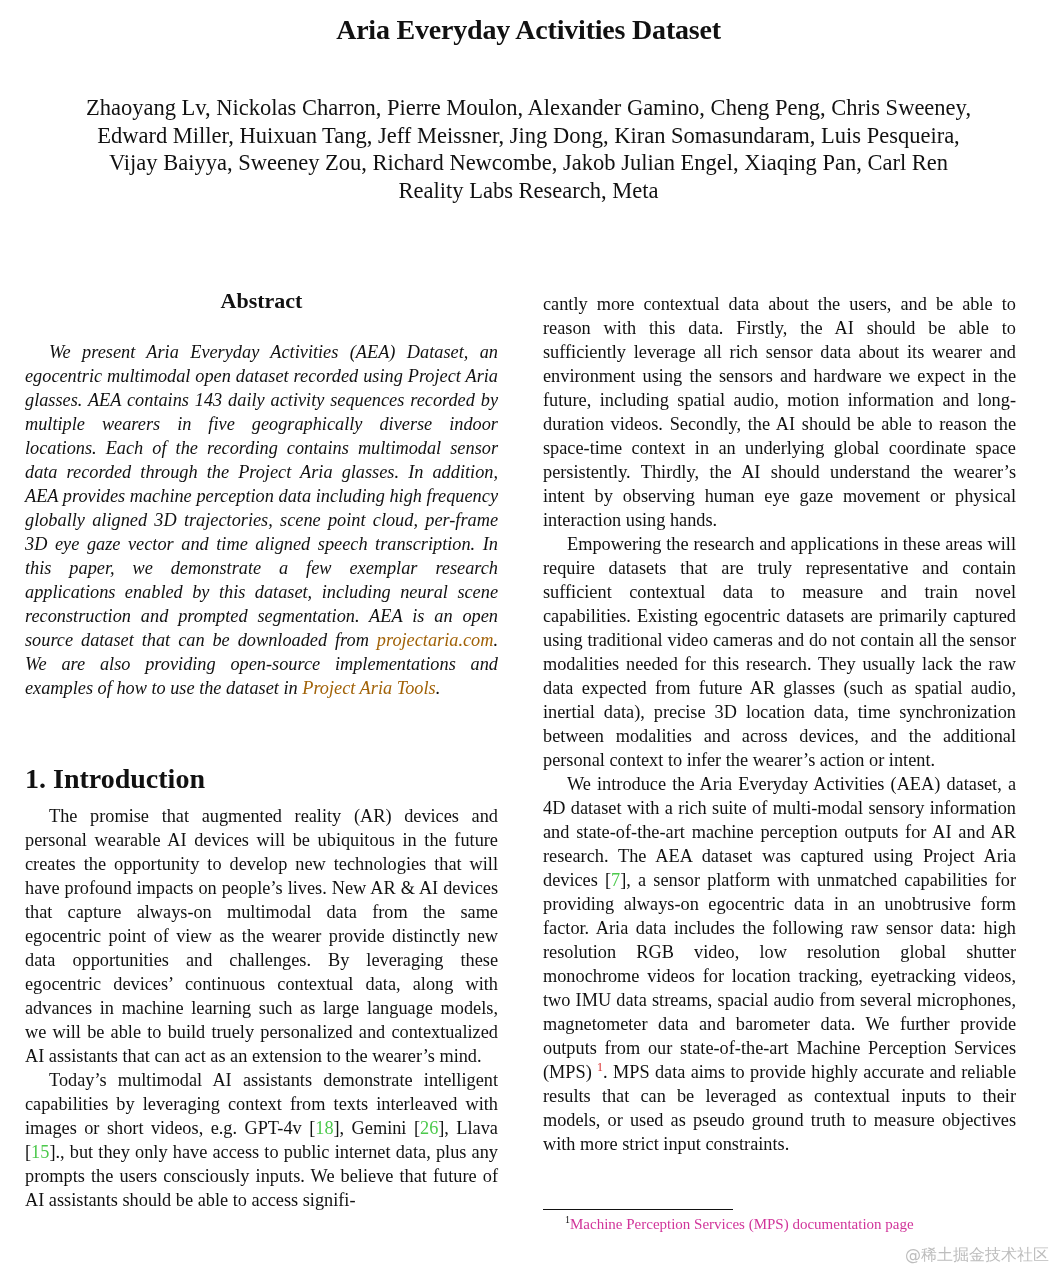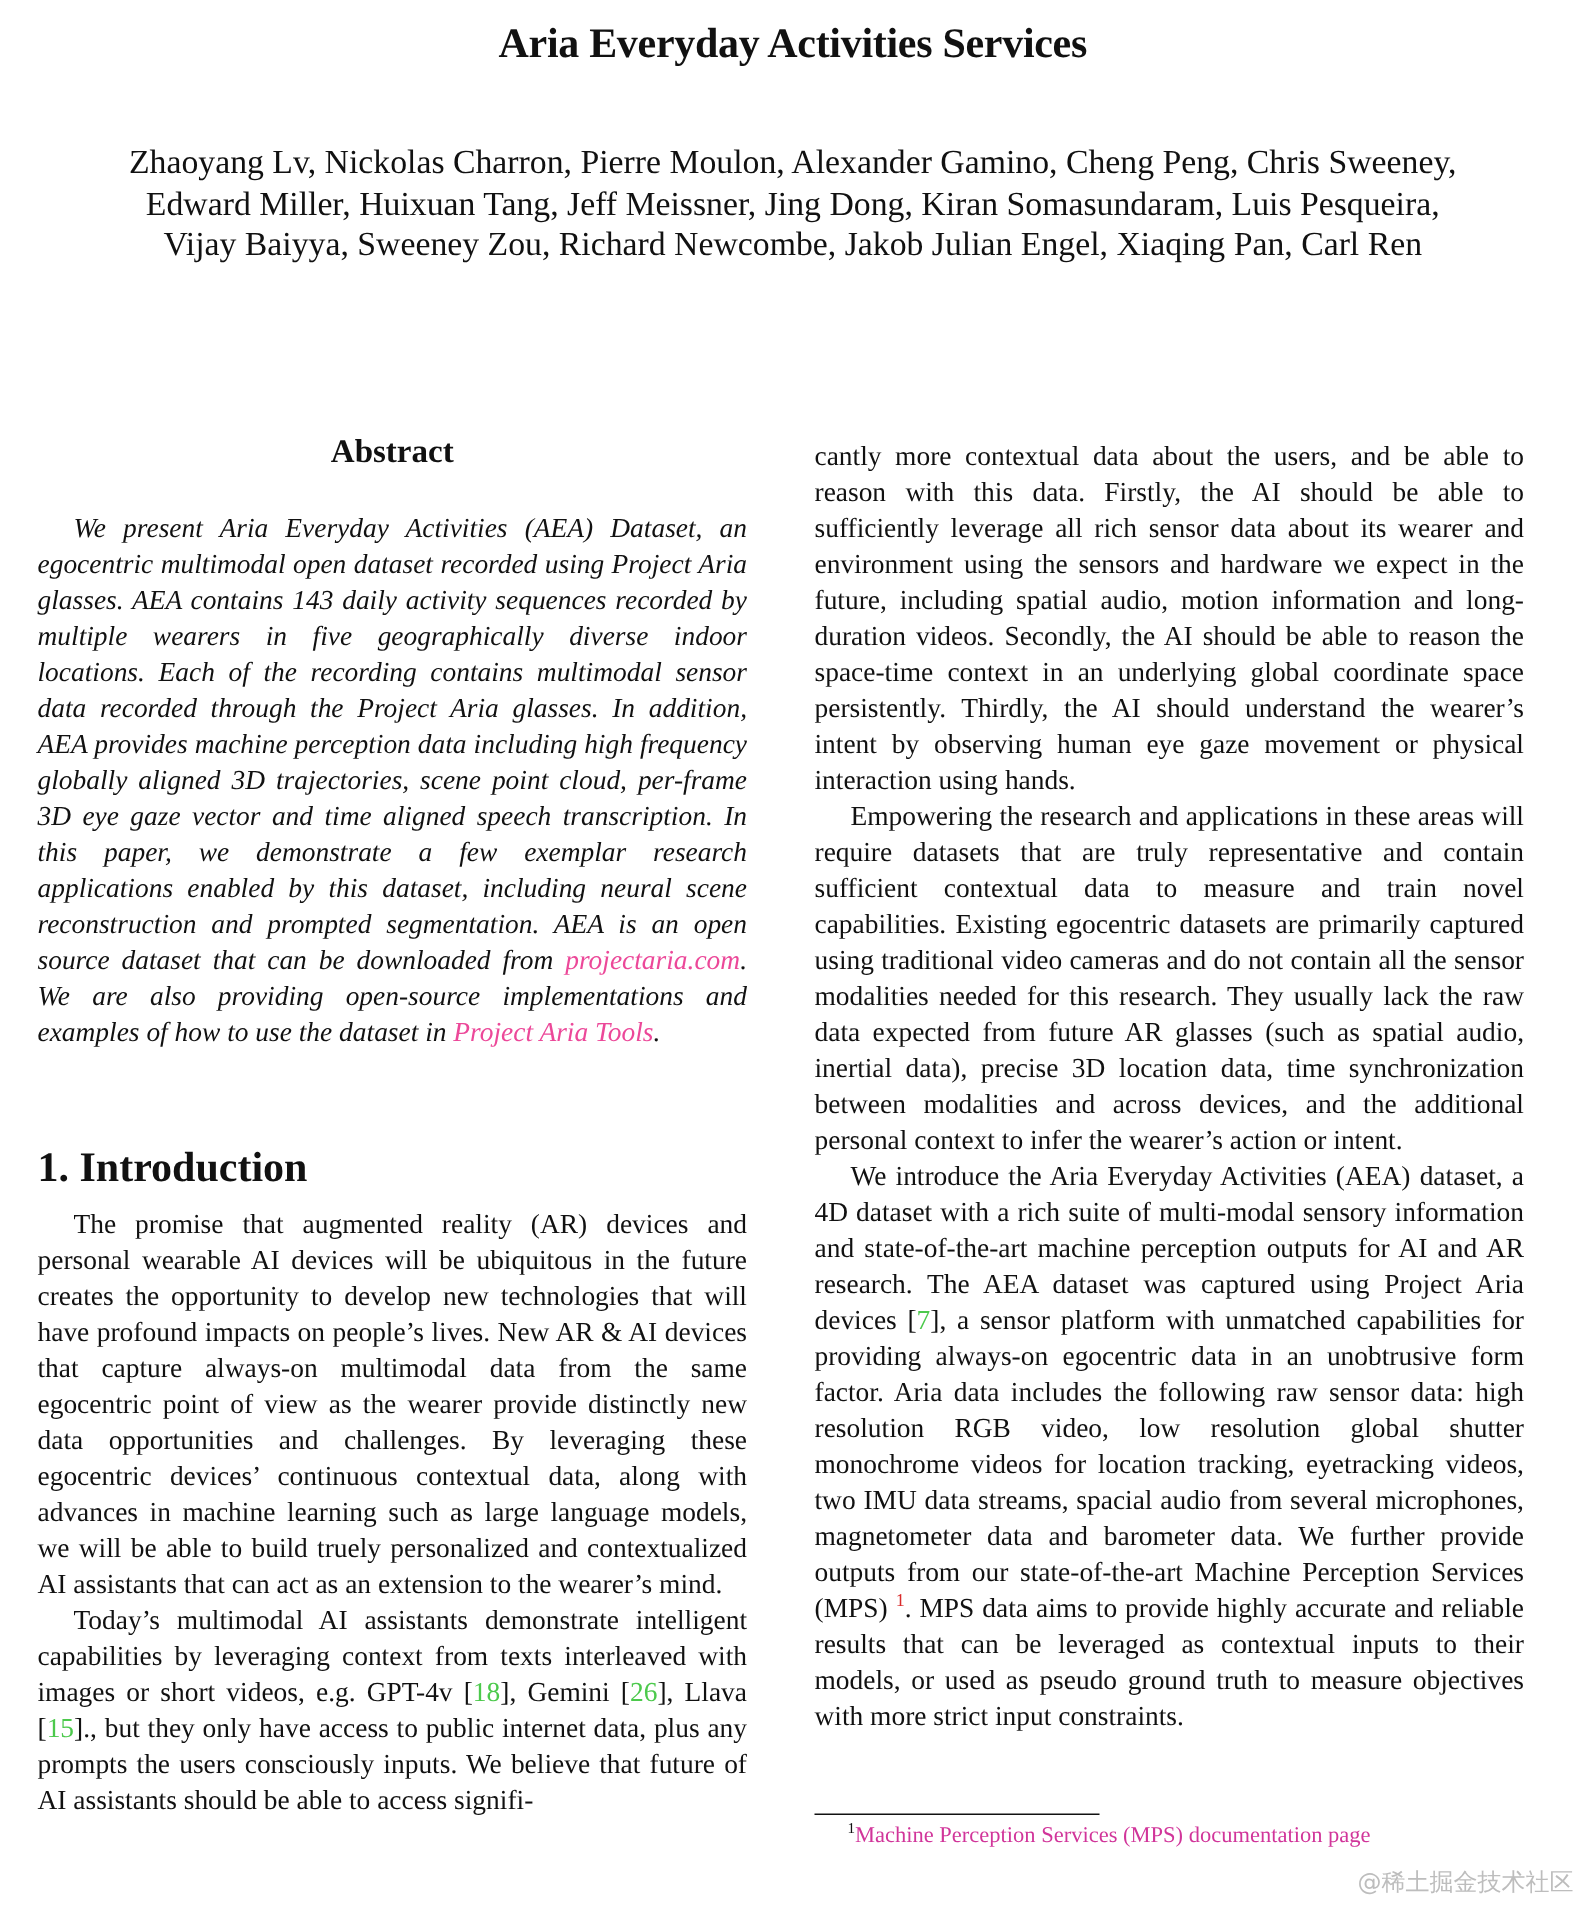--- a/index.html
+++ b/index.html
@@ -24,40 +24,41 @@
     position: absolute; top: 340px; left: 25px; width: 473px;
     font-style: italic; font-size: 18.3px; line-height: 24px; text-align: justify;
   }
   .h-intro {
     position: absolute; top: 763px; left: 25px; font-weight: bold; font-size: 28px;
   }
   p { margin: 0; text-indent: 24px; text-align: justify; hyphens: manual; }
   p.noindent { text-indent: 0; }
   .intro-left { position: absolute; top: 804px; left: 25px; width: 473px; font-size: 18.3px; line-height: 24px; }
   .right-col { position: absolute; top: 292px; left: 543px; width: 473px; font-size: 18.3px; line-height: 24px; }
-  .link { color: #ec4899; }
+  .link { color: #a16207; }
   .cite { color: #4cc94c; }
   .fnmark { color: #d92b2b; font-size: 12px; vertical-align: super; line-height: 0; }
   .fn-rule { position: absolute; top: 1209px; left: 543px; width: 190px; height: 1px; background: #111; }
   .footnote { position: absolute; top: 1214px; left: 565px; font-size: 15px; color: #d1359a; }
   .footnote sup { color: #111; font-size: 10px; }
   .watermark {
     position: absolute; right: 8px; top: 1245px; font-family: "DejaVu Sans", sans-serif;
     font-size: 16px; color: #bdbdbd; text-align: right;
   }
 </style>
 </head>
 <body>
 
-<div class="title">Aria Everyday Activities Services</div>
+<div class="title">Aria Everyday Activities Dataset</div>
 
 <div class="authors">
   <div>Zhaoyang Lv, Nickolas Charron, Pierre Moulon, Alexander Gamino, Cheng Peng, Chris Sweeney,</div>
   <div>Edward Miller, Huixuan Tang, Jeff Meissner, Jing Dong, Kiran Somasundaram, Luis Pesqueira,</div>
   <div>Vijay Baiyya, Sweeney Zou, Richard Newcombe, Jakob Julian Engel, Xiaqing Pan, Carl Ren</div>
+  <div>Reality Labs Research, Meta</div>
 </div>
 
 <div class="h-abstract">Abstract</div>
 
 <div class="abstract">
   <p><span>We present Aria Everyday Activities (AEA) Dataset, an egocentric multimodal open dataset recorded using Project Aria glasses. AEA contains 143 daily activity sequences recorded by multiple wearers in five geographically diverse indoor locations. Each of the recording contains multimodal sensor data recorded through the Project Aria glasses. In addition, AEA provides machine perception data including high frequency globally aligned 3D trajectories, scene point cloud, per-frame 3D eye gaze vector and time aligned speech transcription. In this paper, we demonstrate a few exemplar research applications enabled by this dataset, including neural scene reconstruction and prompted segmentation. AEA is an open source dataset that can be downloaded from </span><span class="link">projectaria.com</span><span>. We are also providing open-source implementations and examples of how to use the dataset in </span><span class="link">Project Aria Tools</span><span>.</span></p>
 </div>
 
 <div class="h-intro">1. Introduction</div>
 

